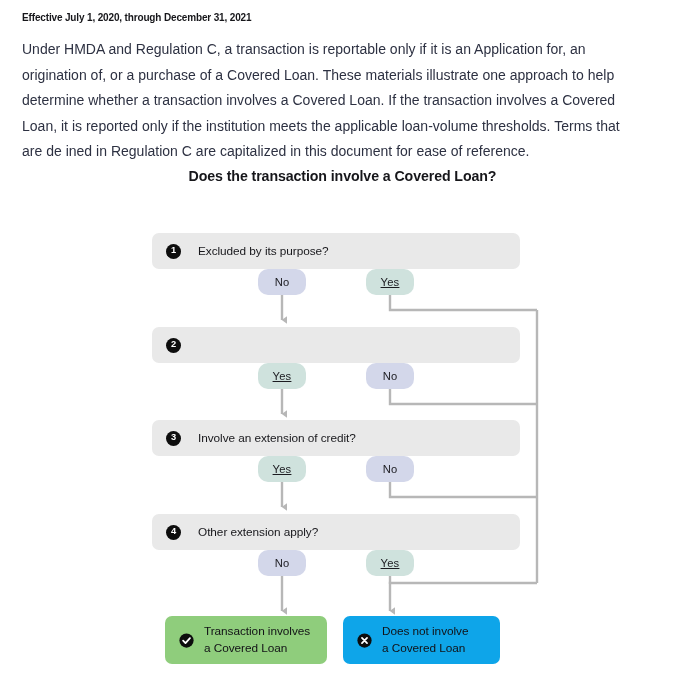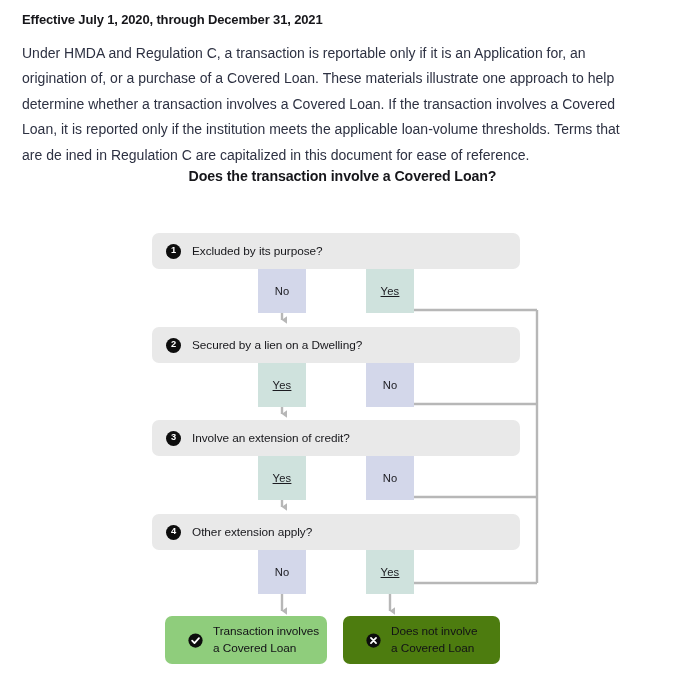--- a/index.html
+++ b/index.html
@@ -18,21 +18,21 @@
   }
 
   
   .doc-header {
     position: absolute;
     left: 22px;
     top: 12px;
     width: 612px;
   }
   .doc-title {
-    font-size: 13px;
+    font-size: 10px;
     font-weight: bold;
     letter-spacing: -0.15px;
     color: #16161a;
     margin: 0 0 13px 0;
     line-height: 1.2;
   }
   .doc-body {
     font-size: 14px;
     line-height: 1.83;
     color: #2d3142;
@@ -88,53 +88,54 @@
     color: #ffffff;
     font-size: 9.3px;
     font-weight: bold;
     display: flex;
     align-items: center;
     justify-content: center;
     flex: none;
     line-height: 1;
   }
   .step-text {
-    margin-left: 11px;
+    margin-left: 17px;
     font-size: 11.8px;
     color: #17171b;
     letter-spacing: -0.05px;
   }
 
   
   .chip {
     position: absolute;
     width: 48px;
-    height: 44px;
+    height: 26px;
     display: flex;
     align-items: center;
     justify-content: center;
     font-size: 11.2px;
     color: #1b1b20;
     letter-spacing: 0.2px;
+    border-radius: 10px;
   }
   .chip-no  { background: #d3d7ea; }
   .chip-yes { background: #cfe2dd; text-decoration: underline; }
 
   
   .outcome {
     position: absolute;
     height: 48px;
     border-radius: 7px;
     display: flex;
     align-items: center;
     box-sizing: border-box;
-    padding-left: 23px;
+    padding-left: 14px;
   }
   .outcome-green  { left: 165px; top: 616px; width: 162px; background: #8fcd7c; }
-  .outcome-salmon { left: 343px; top: 616px; width: 157px; background: #4d7c0f; }
+  .outcome-salmon { left: 343px; top: 616px; width: 157px; background: #0ea5e9; }
   .outcome-icon {
     width: 15px;
     height: 15px;
     flex: none;
     margin-top: 1px;
   }
   .outcome-text {
     margin-left: 10px;
     font-size: 11.8px;
     line-height: 1.45;
@@ -186,21 +187,20 @@
 
   <div class="step-bar" style="top:233px">
     <span class="step-num">1</span>
     <span class="step-text">Excluded by its purpose?</span>
   </div>
   <div class="chip chip-no" style="left:258px; top:269px">No</div>
   <div class="chip chip-yes" style="left:366px; top:269px">Yes</div>
 
   <div class="step-bar" style="top:327px">
     <span class="step-num">2</span>
-    <span class="step-text">Secured by a lien on a Dwelling?</span>
   </div>
   <div class="chip chip-yes" style="left:258px; top:363px">Yes</div>
   <div class="chip chip-no" style="left:366px; top:363px">No</div>
 
   <div class="step-bar" style="top:420px">
     <span class="step-num">3</span>
     <span class="step-text">Involve an extension of credit?</span>
   </div>
   <div class="chip chip-yes" style="left:258px; top:456px">Yes</div>
   <div class="chip chip-no" style="left:366px; top:456px">No</div>

